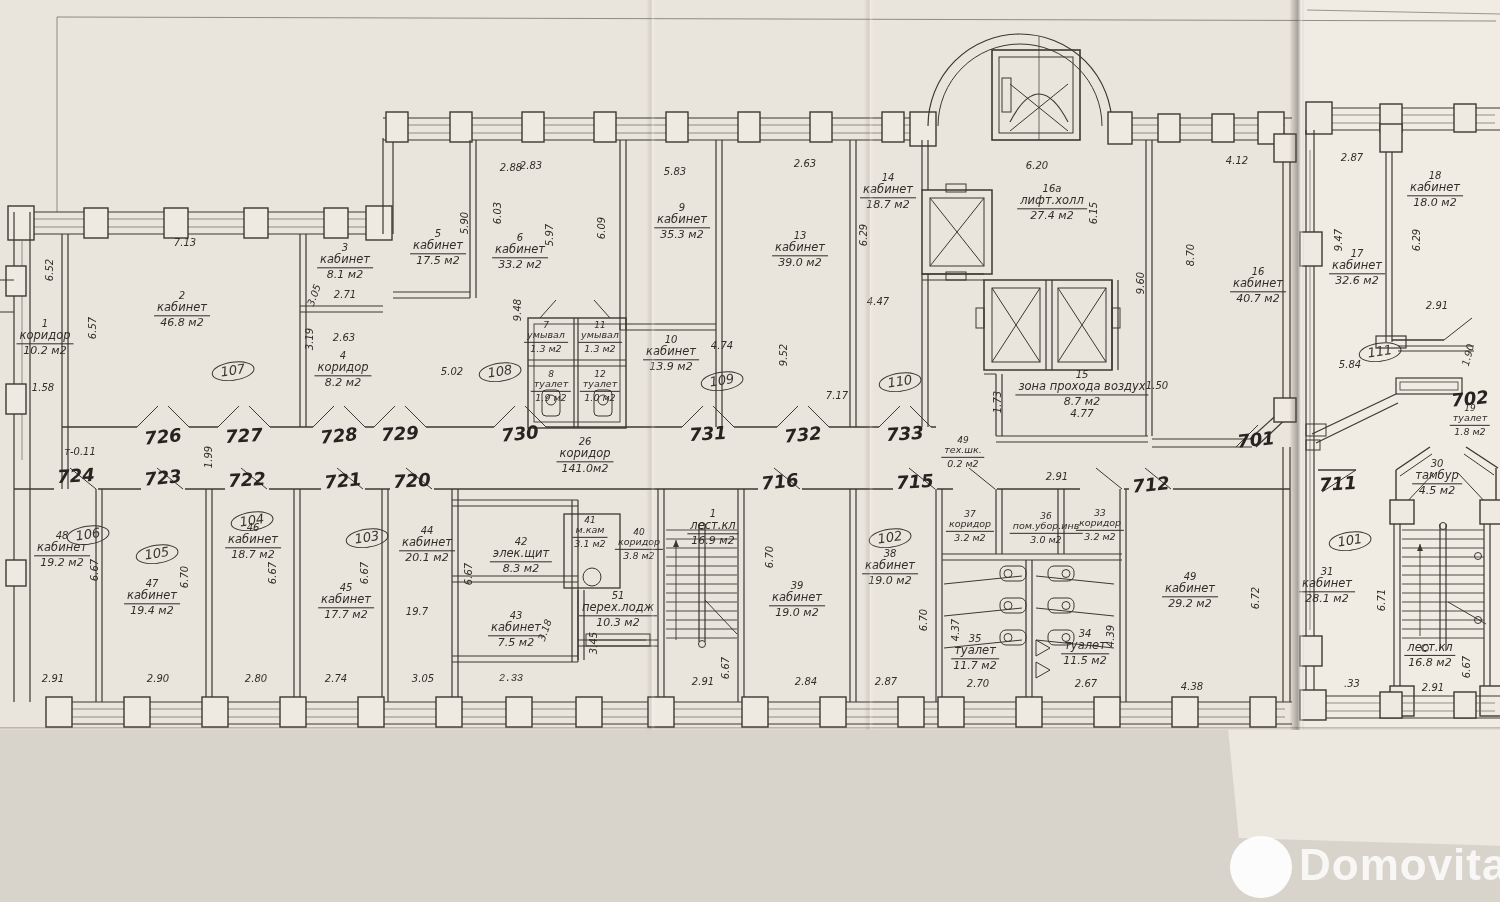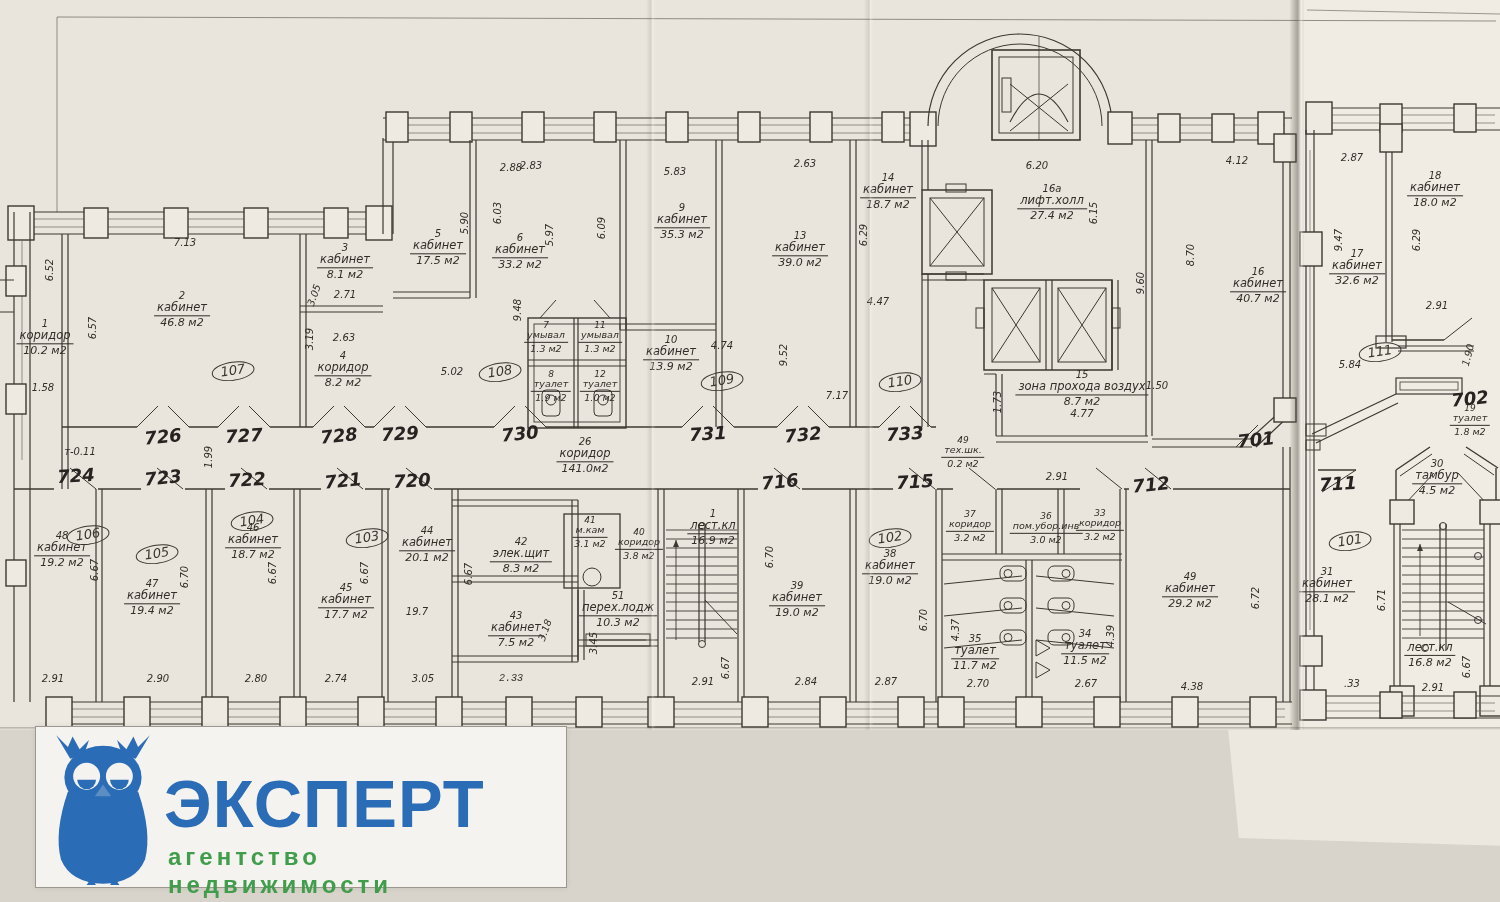--- a/index.html
+++ b/index.html
@@ -729,33 +729,18 @@
       <span class="lbl circ" style="left: 367px; top: 538px; transform: translate(-50%, -50%) rotate(-8deg);">103</span>
       <span class="lbl circ" style="left: 252px; top: 521px; transform: translate(-50%, -50%) rotate(-8deg);">104</span>
       <span class="lbl circ" style="left: 157px; top: 554px; transform: translate(-50%, -50%) rotate(-8deg);">105</span>
       <span class="lbl circ" style="left: 88px; top: 535px; transform: translate(-50%, -50%) rotate(-8deg);">106</span>
     </div>
   <div class="crease" style="left:646px"></div>
   <div class="crease" style="left:864px"></div>
   <div id="page-gap"></div>
   <div class="sheet-edge"></div>
 
-  <div id="logo-card">
-    <svg id="owl" width="118" height="152" viewBox="0 0 100 130">
-      <g fill="#2a6cb5">
-        <path d="M22,22 L10,2 L20,12 L24,3 L30,14 L38,6 L34,18 Z"></path>
-        <path d="M78,22 L90,2 L80,12 L76,3 L70,14 L62,6 L66,18 Z"></path>
-        <ellipse cx="50" cy="38" rx="33" ry="27"></ellipse>
-        <path d="M20,50 Q8,85 14,108 Q22,128 50,129 Q78,128 86,108 Q92,85 80,50 Z"></path>
-        <path d="M40,124 l-4,6 h8 z M60,124 l-4,6 h8 z"></path>
-      </g>
-      <circle cx="36" cy="37" r="11.5" fill="#f5f3ef"></circle>
-      <circle cx="64" cy="37" r="11.5" fill="#f5f3ef"></circle>
-      <path d="M28,40 a8,8 0 0 0 16,0 z" fill="#2a6cb5"></path>
-      <path d="M56,40 a8,8 0 0 0 16,0 z" fill="#2a6cb5"></path>
-      <path d="M50,44 l-7,10 l7,16 l7,-16 z" fill="#2a6cb5"></path>
-      <path d="M50,44 l-7,10 h14 z" fill="#f5f3ef" opacity="0.25"></path>
-    </svg>
-    <div id="logo-title" style="color: rgb(42, 108, 181);">ЭКСПЕРТ</div>
-    <div id="logo-sub" style="color: rgb(63, 157, 75);">агентство недвижимости</div>
+
+  <div id="watermark">
+    <div id="wm-circle"></div>
+    <div id="wm-text">Domovita</div>
   </div>
-
 </div>
 
 </body></html>

